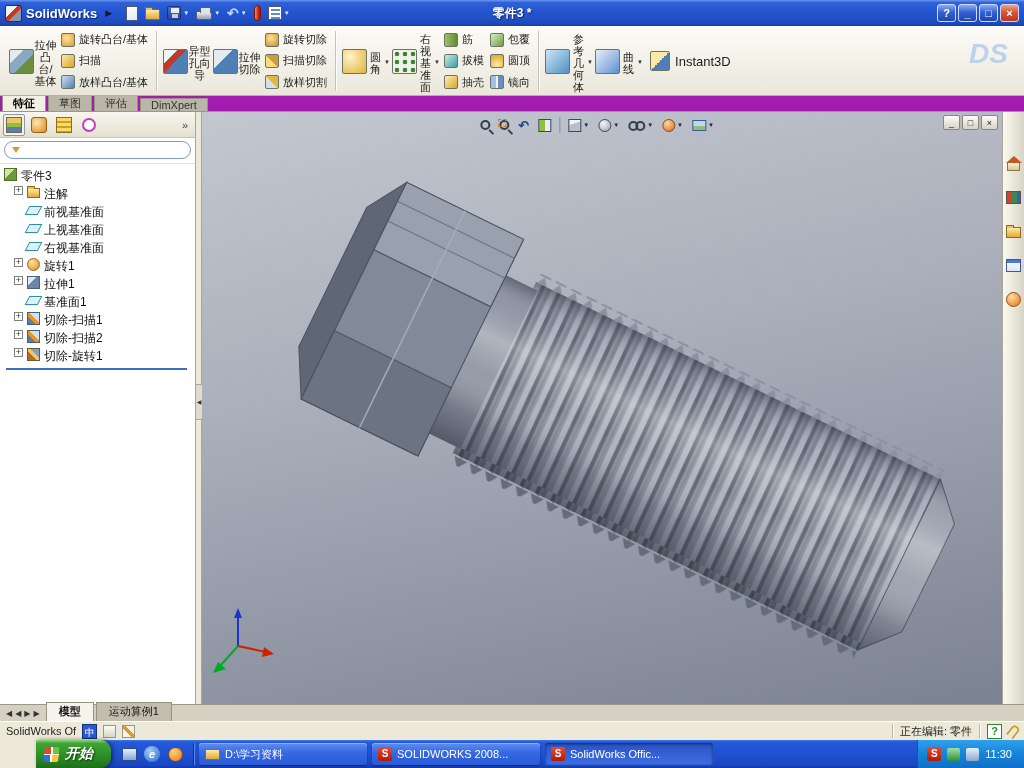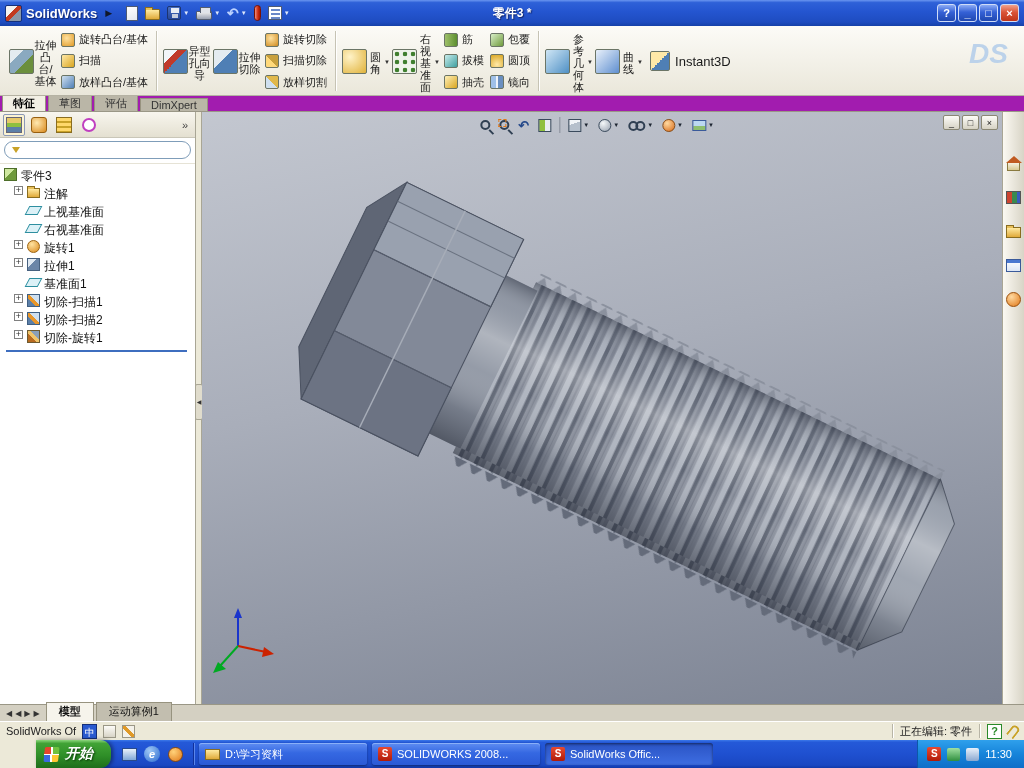--- a/index.html
+++ b/index.html
@@ -362,20 +362,25 @@
       </div>
       <div class="tree">
         <div class="trow">
           <span class="ti ti-part"></span>
           <span>零件3</span>
         </div>
         <div class="trow child">
           <span class="exp">+</span>
           <span class="ti ti-folder2"></span>
           <span>注解</span>
+        </div>
+        <div class="trow child">
+          <span class="exp-sp"></span>
+          <span class="ti ti-plane"></span>
+          <span>前视基准面</span>
         </div>
         <div class="trow child">
           <span class="exp-sp"></span>
           <span class="ti ti-plane"></span>
           <span>上视基准面</span>
         </div>
         <div class="trow child">
           <span class="exp-sp"></span>
           <span class="ti ti-plane"></span>
           <span>右视基准面</span>

